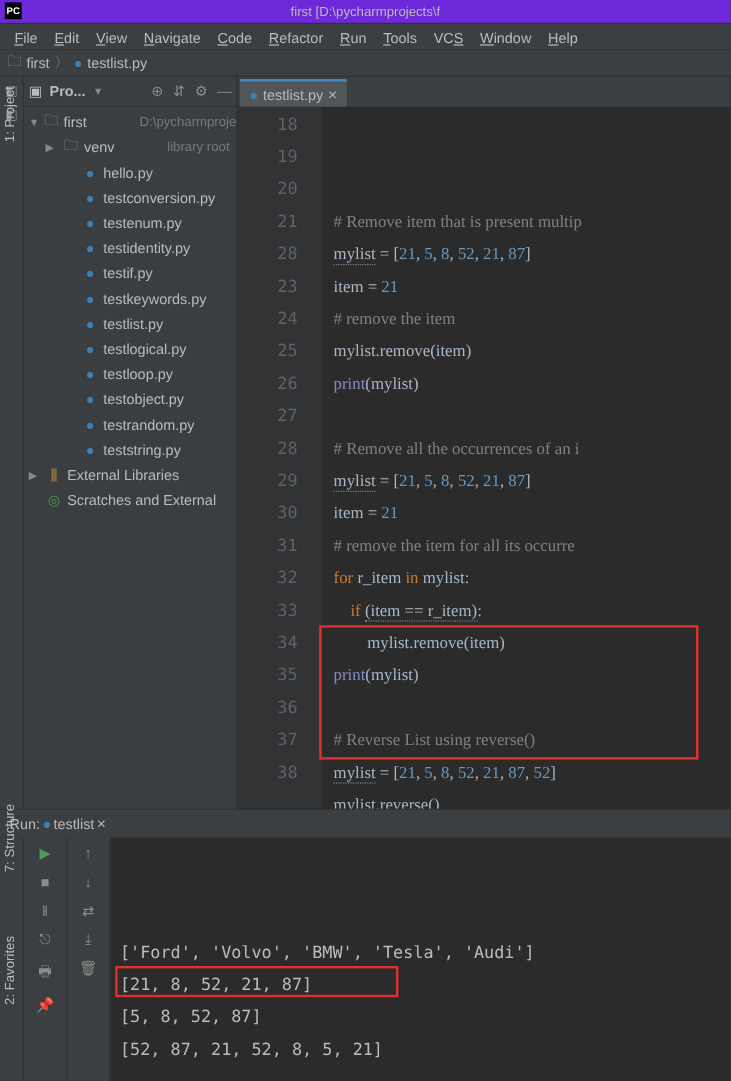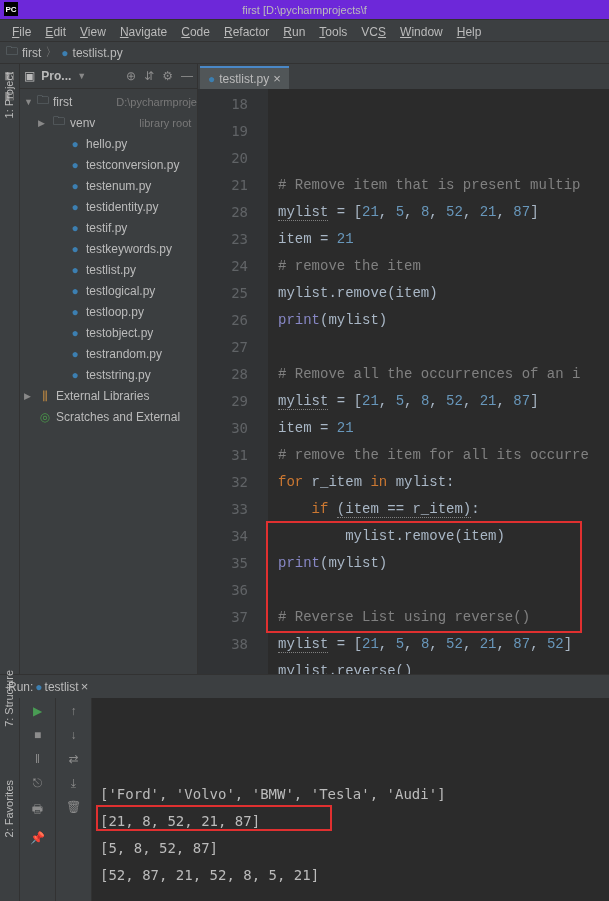--- a/index.html
+++ b/index.html
@@ -186,21 +186,21 @@
   text-align: right;
   padding-right: 20px;
   font-family: Consolas, monospace;
   font-size: 14px;
   line-height: 27px;
   padding-top: 2px;
 }
 .gutter-line { height: 27px; }
 .code-text {
   flex: 1;
-  font-family: Liberation Mono, monospace;
+  font-family: Liberation Serif, serif;
   font-size: 14px;
   line-height: 27px;
   padding-top: 2px;
   padding-left: 10px;
   white-space: pre;
   color: #a9b7c6;
   position: relative;
 }
 .code-line { height: 27px; }
 .c-comment { color: #808080; }

